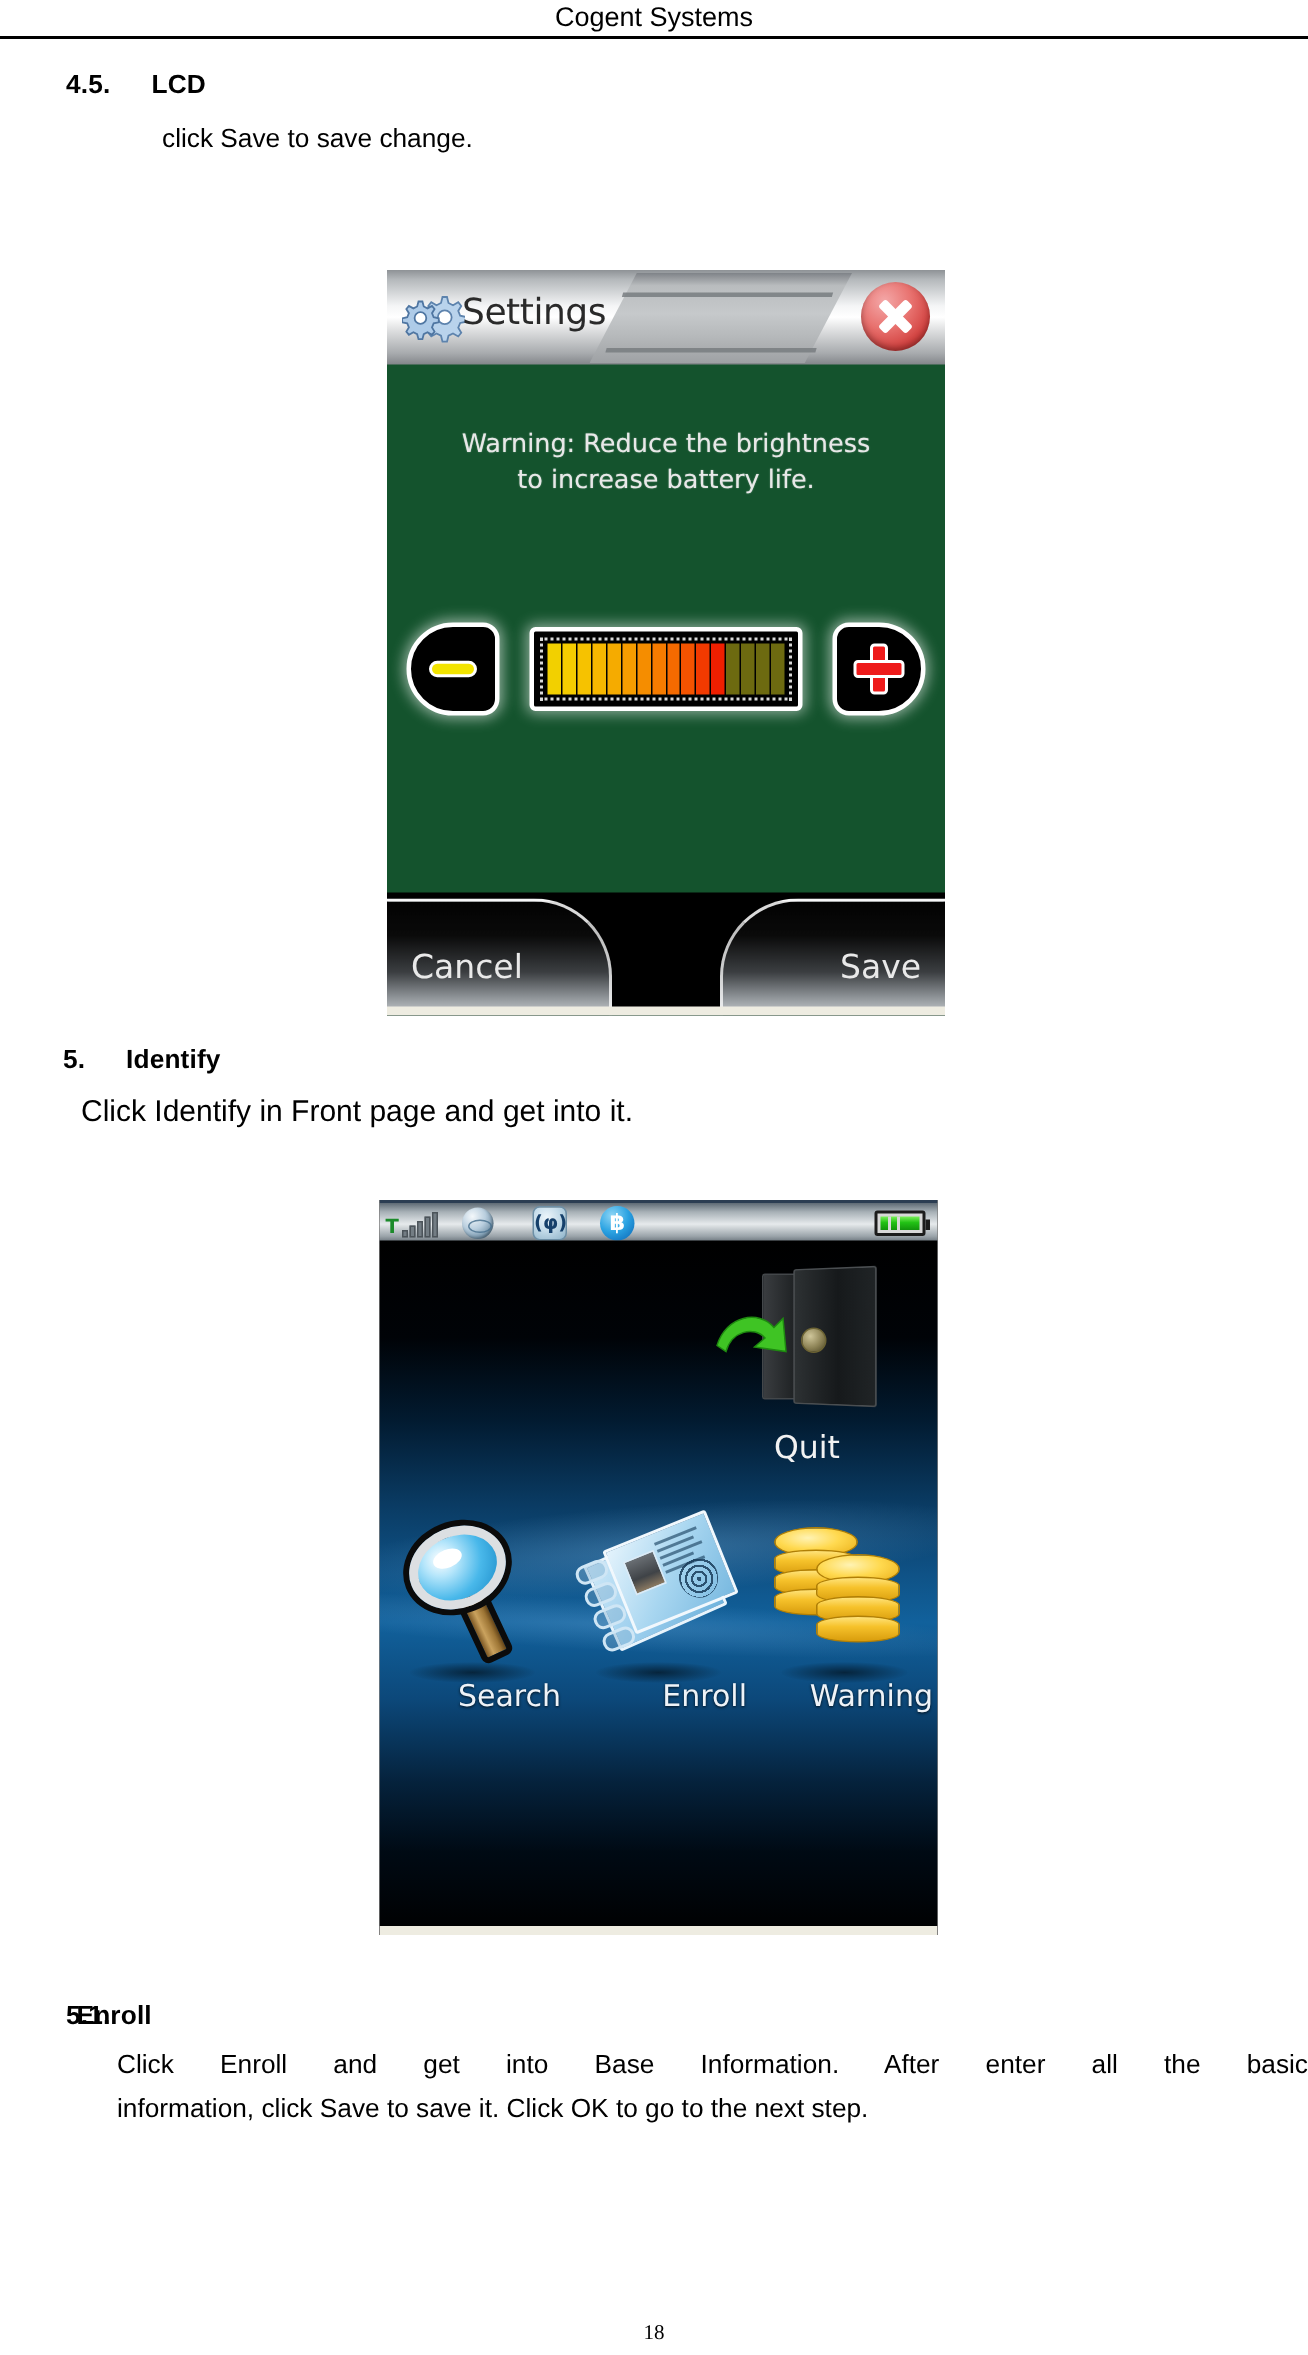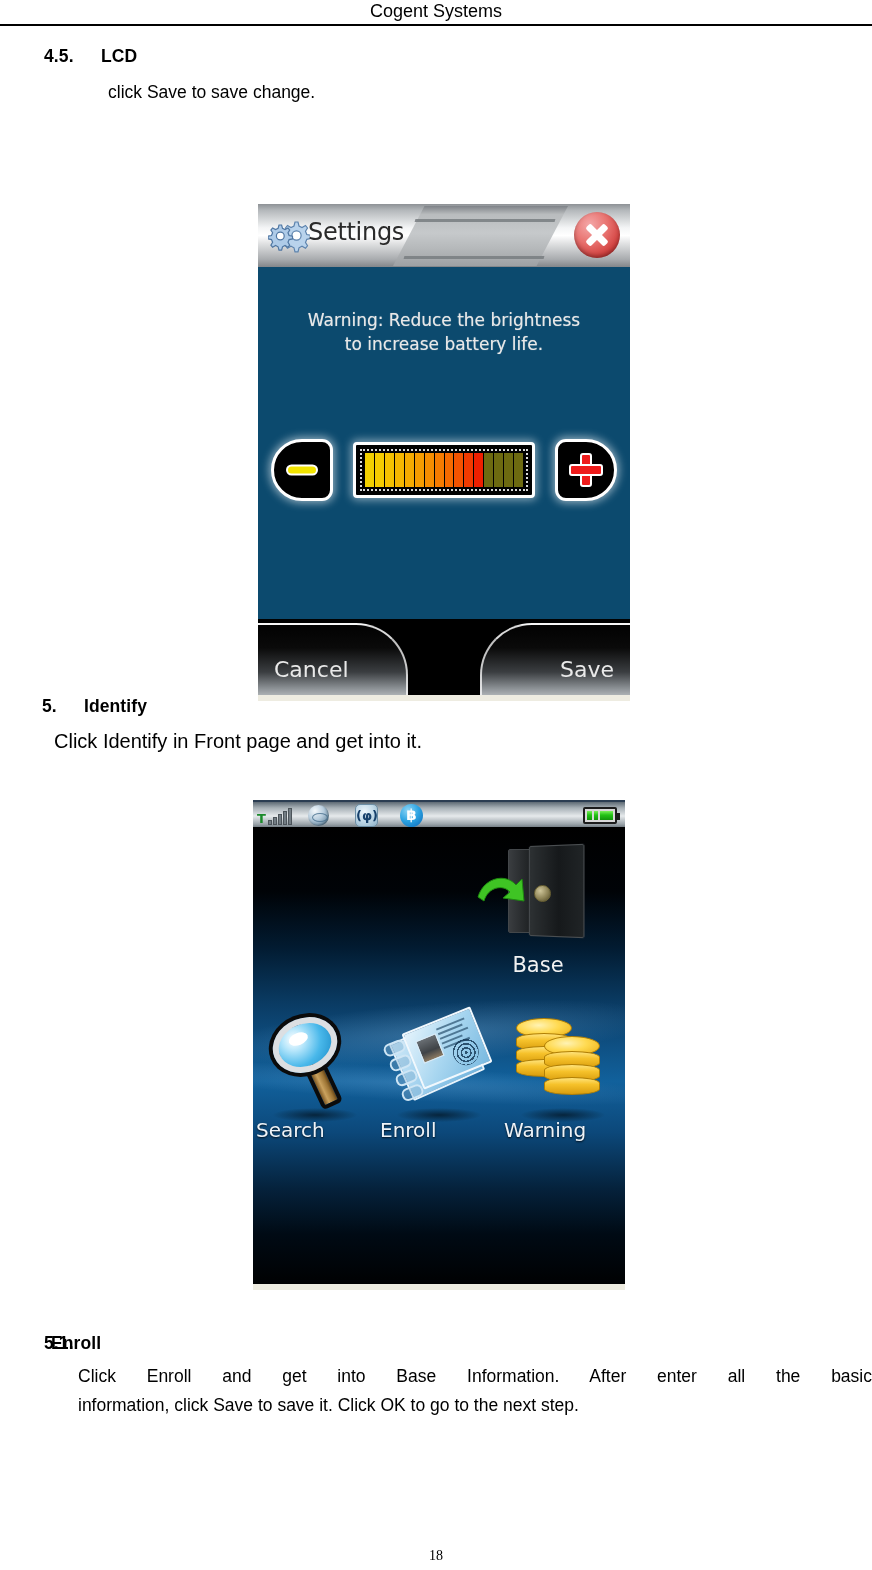--- a/index.html
+++ b/index.html
@@ -94,23 +94,22 @@
     font-family: "Liberation Serif", serif;
   }
 
   
   .shot-lcd {
     position: absolute;
     left: 258px;
     top: 180px;
     width: 372px;
     height: 497px;
-    background: #0c4a6e;
+    background: #14532d;
     overflow: hidden;
-    margin-top: 24px;
   }
   .lcd-titlebar {
     position: absolute;
     top: 0; left: 0; right: 0;
     height: 63px;
     background: linear-gradient(to bottom,
         #8e9296 0%, #b4b8bb 10%, #f4f5f6 38%, #ffffff 50%,
         #e2e3e4 62%, #a8abae 88%, #83868a 100%);
     overflow: hidden;
   }
@@ -473,21 +472,21 @@
     position: absolute;
     left: 0; right: 0;
     top: 183px;
     height: 170px;
     display: flex;
     justify-content: space-around;
     align-items: flex-start;
   }
   .app-cell {
     width: 118px;
-    text-align: left;
+    text-align: right;
     position: relative;
   }
   .app-art {
     position: relative;
     height: 108px;
   }
   .app-label {
     color: #eef3f8;
     font-size: 20px;
     font-family: "DejaVu Sans", sans-serif;
@@ -736,21 +735,21 @@
     <div class="front-wave"></div>
     <div class="front-wave2"></div>
 
     <div class="quit-block">
       <div class="door-frame"></div>
       <div class="door-panel"></div>
       <div class="door-knob"></div>
       <svg class="door-arrow" width="54" height="40" viewBox="0 0 54 40">
         <path d="M2 26 C8 6 30 2 40 14 L46 8 L48 30 L27 27 L34 21 C27 13 12 16 8 30 Z" fill="#3fc424" stroke="#1e8a10" stroke-width="1"></path>
       </svg>
-      <div class="quit-label">Base</div>
+      <div class="quit-label">Quit</div>
     </div>
 
     <div class="front-apps">
 
       <div class="app-cell">
         <div class="app-art">
           <div class="mag-handle"></div>
           <div class="mag-lens"></div>
           <div class="app-shadow"></div>
         </div>

